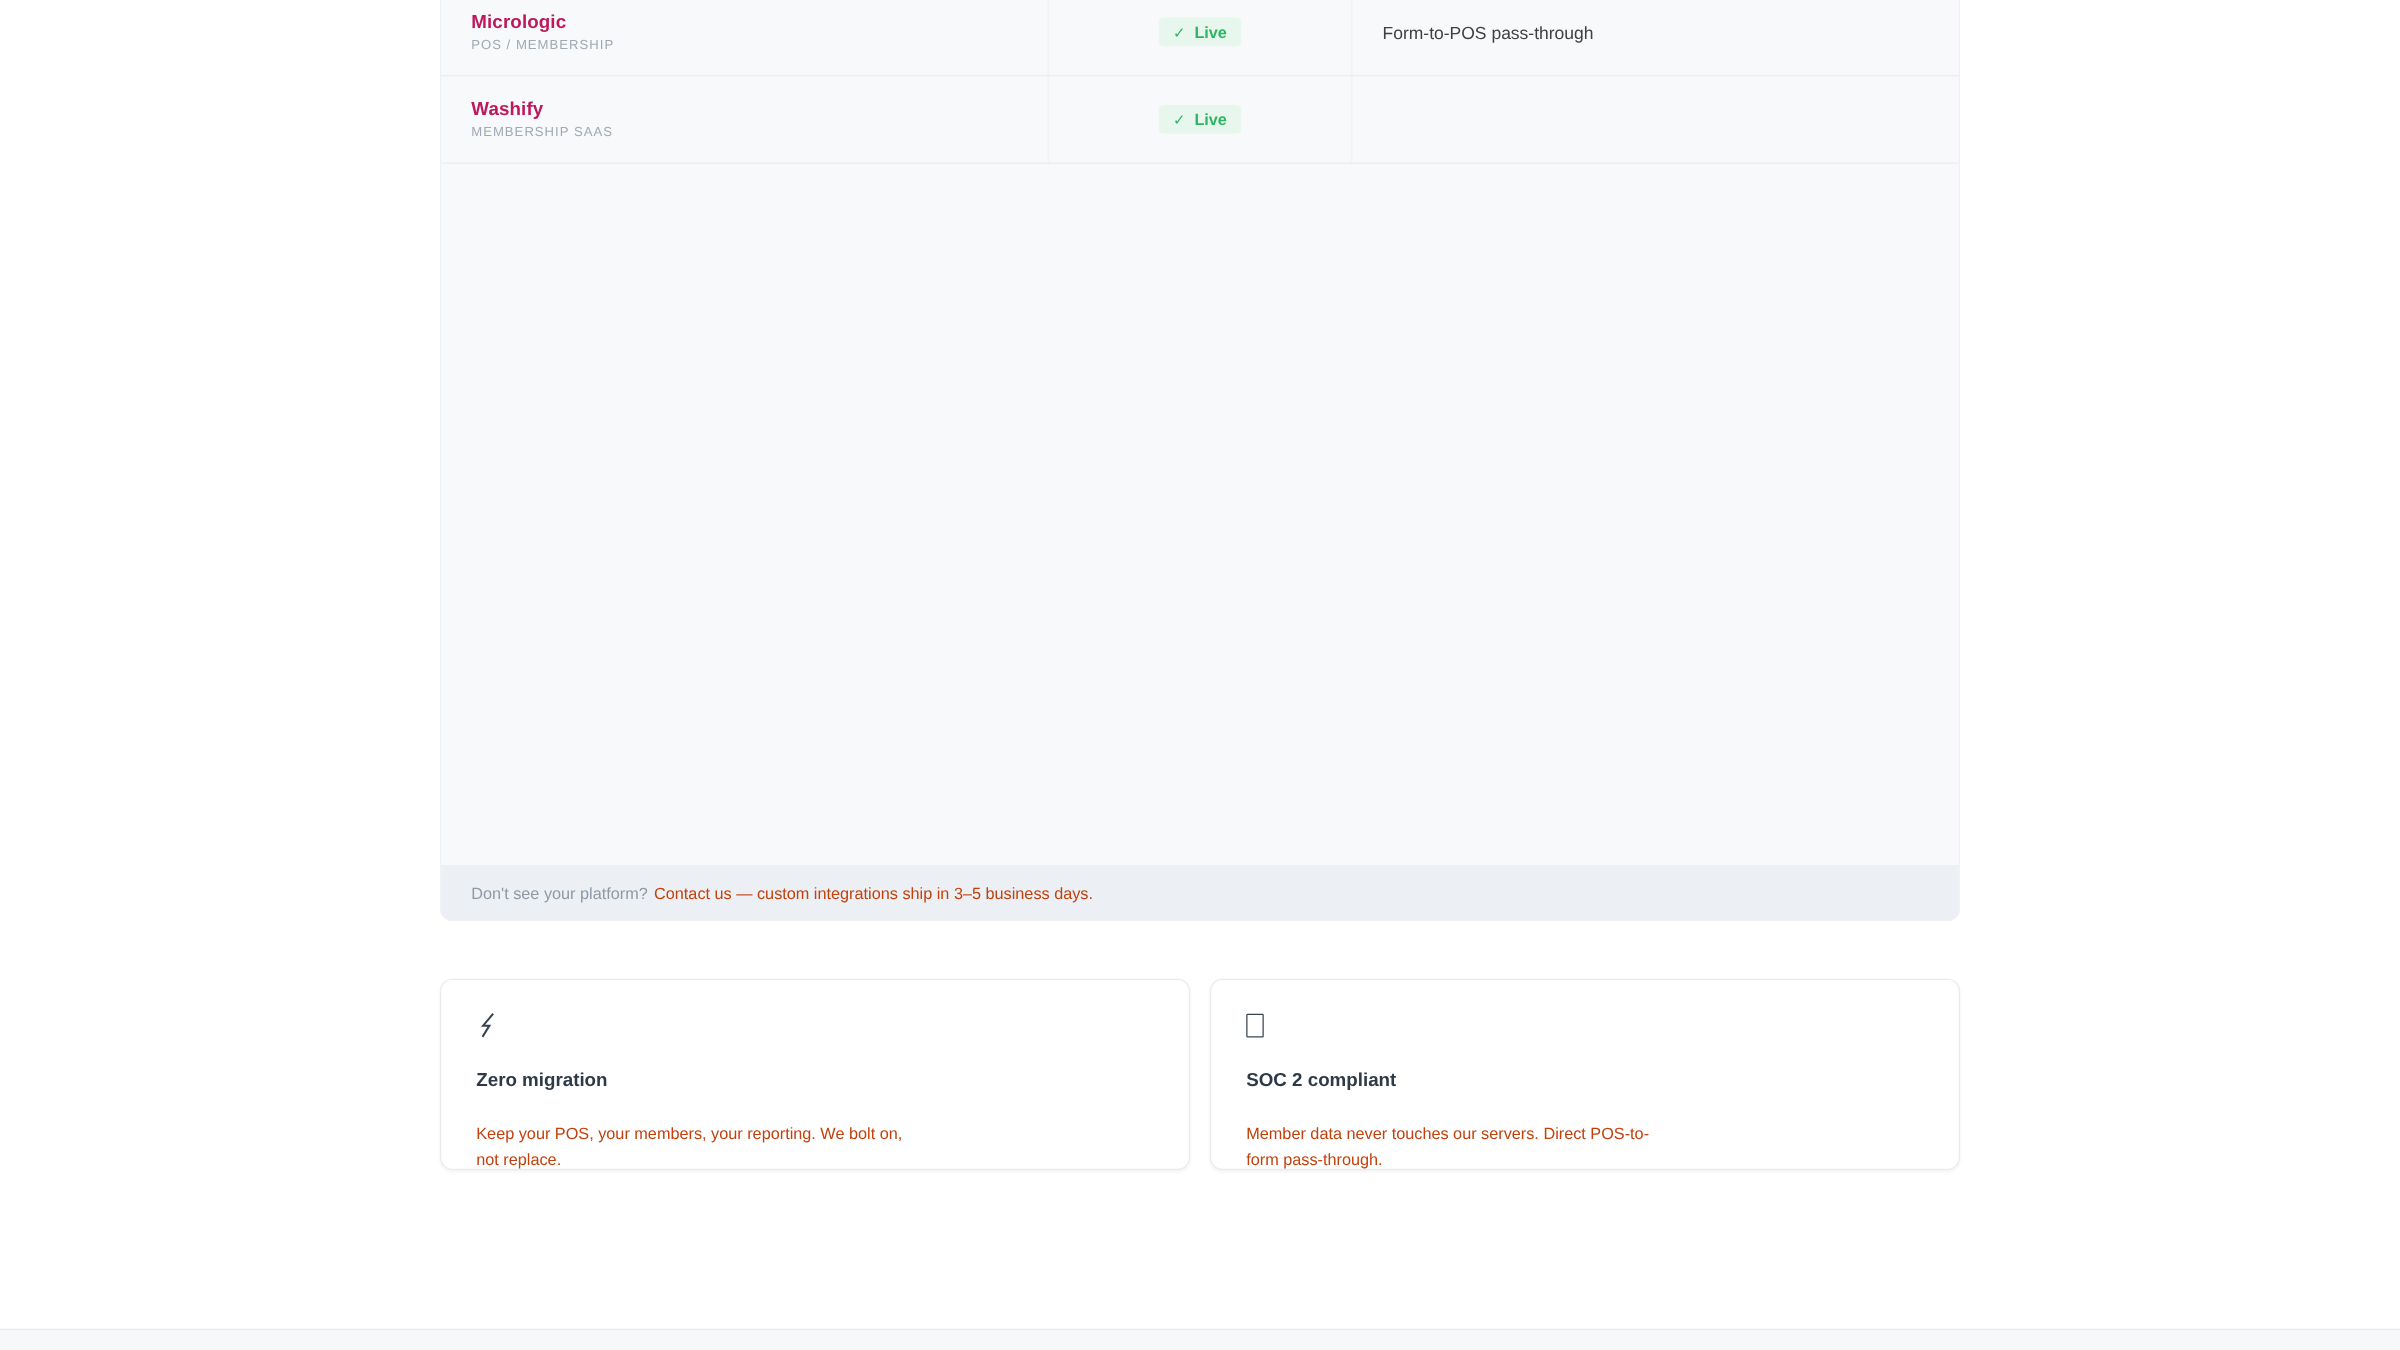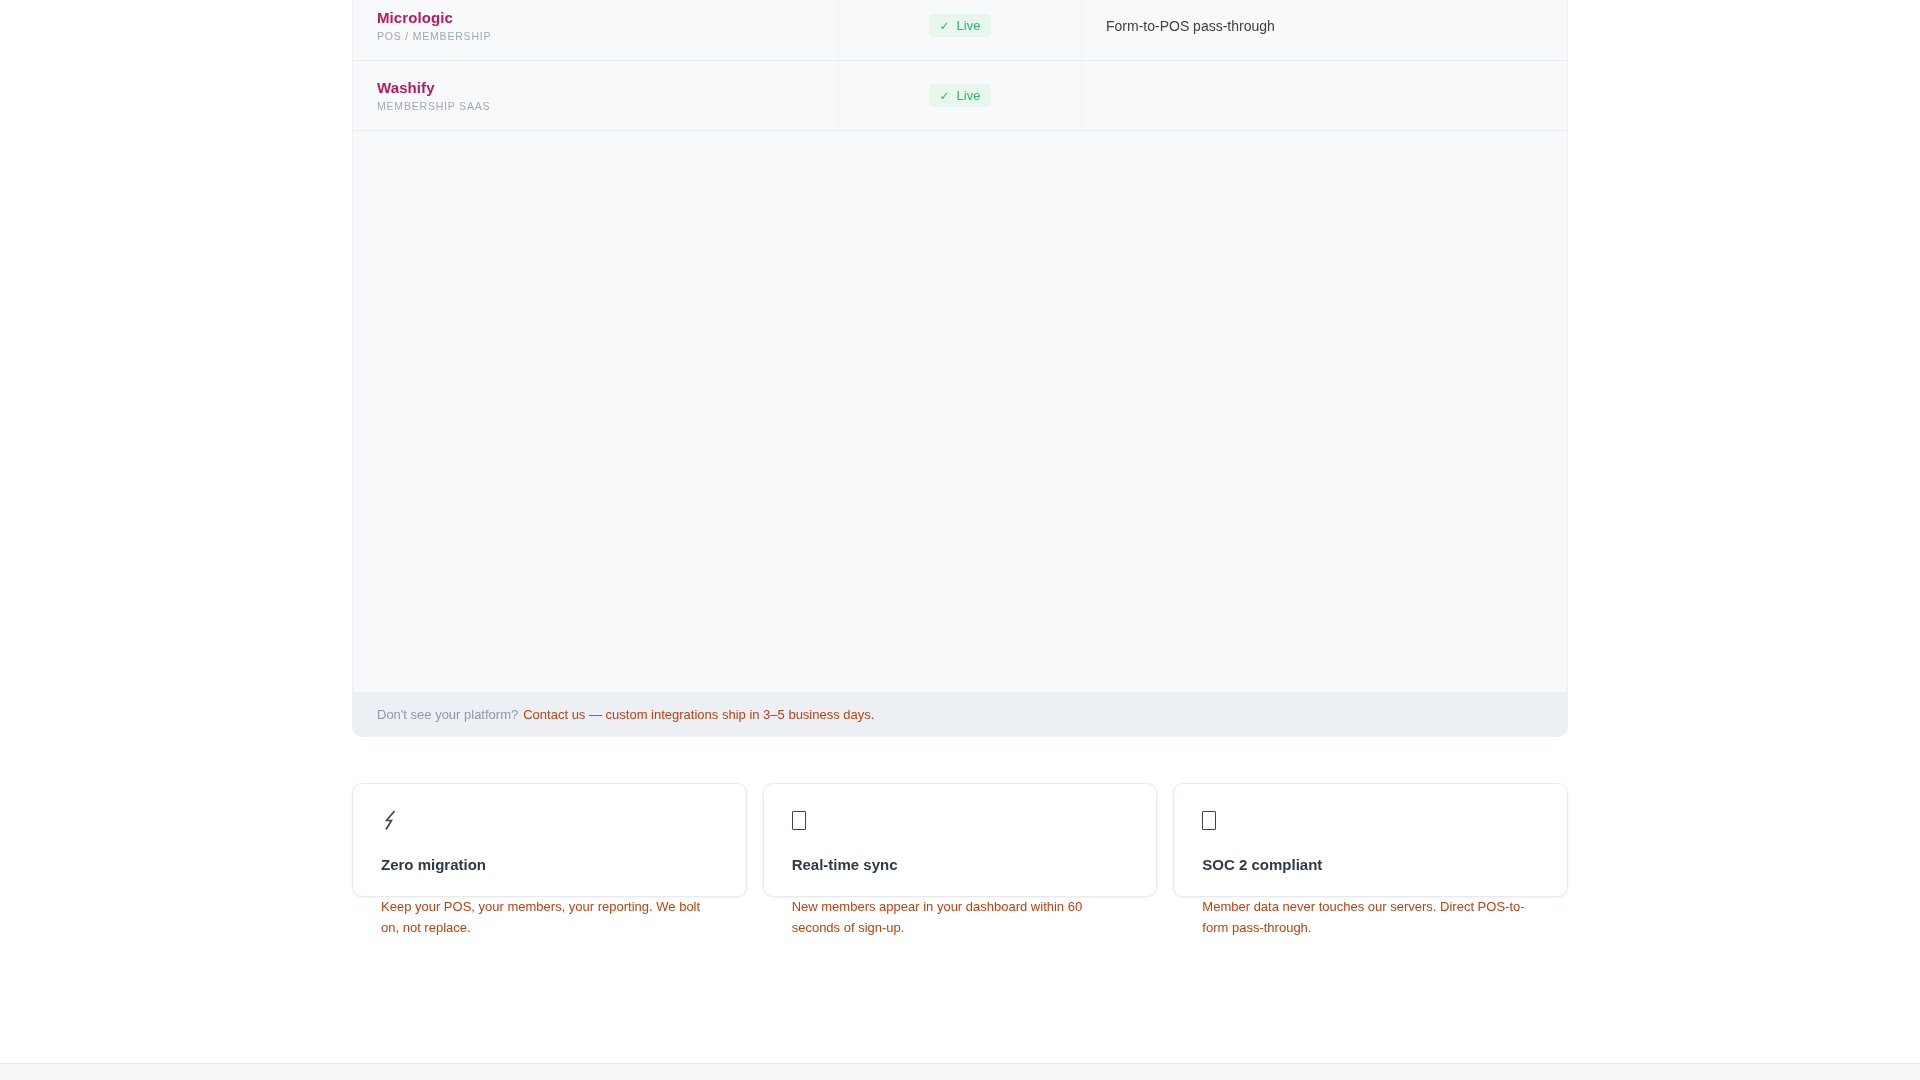--- a/index.html
+++ b/index.html
@@ -33,38 +33,38 @@
   .cell-desc { padding-left: 24px; }
   .platform-name { font-size: 15px; font-weight: bold; color: #be185d; letter-spacing: .1px; }
   .platform-cat  { margin-top: 4px; font-size: 10.5px; color: #9fa9b3; letter-spacing: .8px; }
   .badge {
     display: inline-flex; align-items: center; gap: 7px;
     background: #e7f7ee; border-radius: 4px;
     padding: 4px 11px;
     color: #2eb564; font-size: 13px;
   }
   .badge .check { font-size: 12px; }
-  .badge .lbl { font-weight: normal; }
+  .badge .lbl { font-weight: bold; }
   .desc-text { font-size: 14px; color: #404040; }
   .table-spacer { height: 561px; }
   .panel-footer {
     height: 44px;
     background: #ecf0f5;
     display: flex; align-items: center;
     padding-left: 24px;
     font-size: 13px;
     text-align: center;
   }
   .panel-footer .prompt { color: #8e99a5; }
   .panel-footer a { color: #c2410c; text-decoration: none; margin-left: 5px; cursor: pointer; }
 
   
   .cards-row { display: flex; gap: 16px; margin-top: 46px; }
   .card {
-    flex: 1; height: 114px;
+    flex: 1; height: 153px;
     background: #ffffff;
     border: 1px solid #e8ebee;
     border-radius: 10px;
     box-shadow: 0 1px 3px rgba(20,30,45,0.06);
     padding: 26px 26px 0 28px;
   }
   .card-icon { height: 21px; display: flex; align-items: center; color: #39434f; }
   .sq-icon { width: 14px; height: 19px; border: 1.5px solid #3a4450; border-radius: 1px; }
   .card-title { margin-top: 25px; font-size: 15px; font-weight: bold; color: #2f3a48; }
   .card-body  { margin-top: 24px; font-size: 13px; line-height: 1.6; color: #c2410c; max-width: 345px; }
@@ -126,27 +126,20 @@
     <div class="card">
       <div class="card-icon">
         <svg width="17" height="21" viewBox="0 0 17 21" fill="none">
           <path d="M13.5 1 L5.5 10.5 L10.5 10.5 L5 19.5" stroke="#39434f" stroke-width="1.6" fill="none"></path>
         </svg>
       </div>
       <div class="card-title">Zero migration</div>
       <div class="card-body">Keep your POS, your members, your reporting. We bolt on, not replace.</div>
     </div>
 
-    <div class="card">
-      <div class="card-icon">
-        <span class="sq-icon"></span>
-      </div>
-      <div class="card-title">Real-time sync</div>
-      <div class="card-body">New members appear in your dashboard within 60 seconds of sign-up.</div>
-    </div>
 
     <div class="card">
       <div class="card-icon">
         <span class="sq-icon"></span>
       </div>
       <div class="card-title">SOC 2 compliant</div>
       <div class="card-body">Member data never touches our servers. Direct POS-to-form pass-through.</div>
     </div>
 
   </div>

